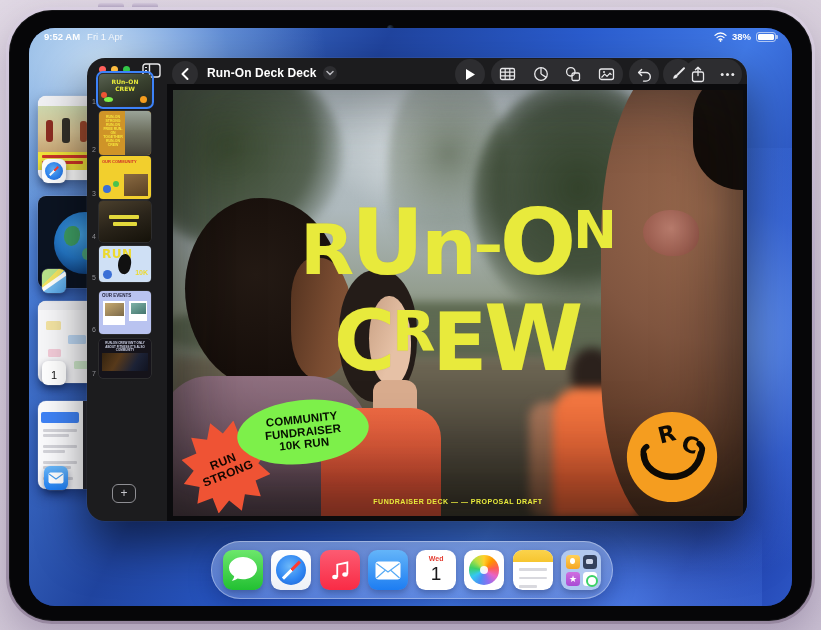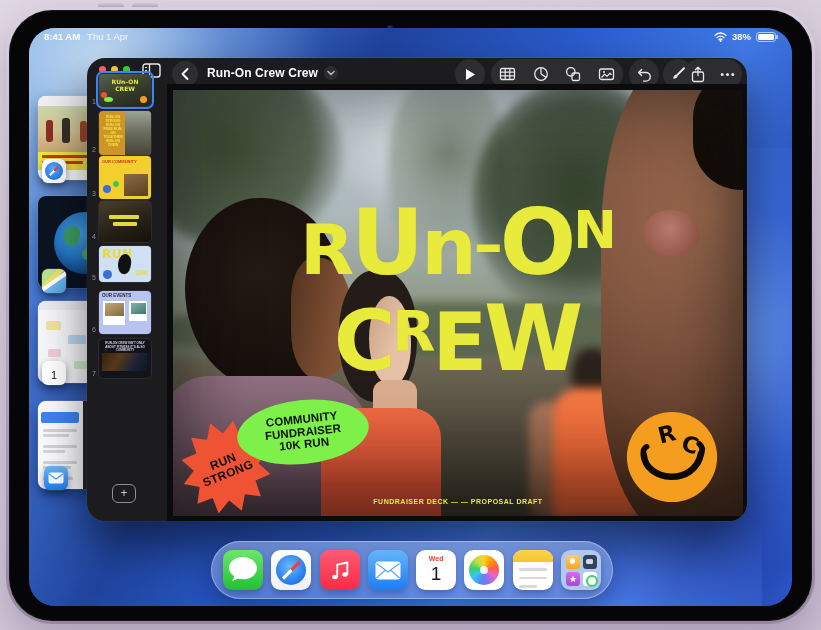--- a/index.html
+++ b/index.html
@@ -334,22 +334,22 @@
 
       <div class="wallpaper">
         <div class="wp-light"></div>
         <div class="wp-bright"></div>
         <div class="wp-glow-br"></div>
         <div class="wp-fan"></div>
       </div>
 
       <div class="statusbar">
         <div class="sb-left">
-          <span class="sb-time">8:41 AM</span>
-          <span class="sb-date">Thu 1 Apr</span>
+          <span class="sb-time">9:52 AM</span>
+          <span class="sb-date">Fri 1 Apr</span>
         </div>
         <div class="sb-right">
           <span>
             <svg width="13" height="10" viewBox="0 0 13 10">
                 <path d="M1 3.4C4.2.2 8.8.2 12 3.4M3 5.6c2-2 5-2 7 0M5 7.8c.9-.9 2.1-.9 3 0" stroke="#fff" stroke-width="1.3" fill="none" stroke-linecap="round"></path>
                 <circle cx="6.5" cy="9" r=".9" fill="#fff"></circle>
               </svg>
           </span>
           <span class="sb-batt-pct">38%</span>
           <span class="battery">
@@ -438,21 +438,21 @@
           </svg>
         </div>
 
         <div class="back-btn">
           <svg width="10" height="14" viewBox="0 0 10 14">
             <polyline points="7.5,2 2.5,7 7.5,12" stroke="#fff" stroke-width="2" fill="none" stroke-linecap="round" stroke-linejoin="round"></polyline>
           </svg>
         </div>
 
         <div class="title-wrap">
-          <span class="kwin-title">Run-On Crew Crew</span>
+          <span class="kwin-title">Run-On Deck Deck</span>
           <span class="title-chev">
             <svg width="8" height="6" viewBox="0 0 8 6">
               <polyline points="1,1.5 4,4.5 7,1.5" stroke="#b9b9be" stroke-width="1.5" fill="none" stroke-linecap="round"></polyline>
             </svg>
           </span>
         </div>
 
         <div class="play-btn">
           <svg width="12" height="13" viewBox="0 0 12 13">
             <polygon points="2,1 11,6.5 2,12" fill="#fff"></polygon>

